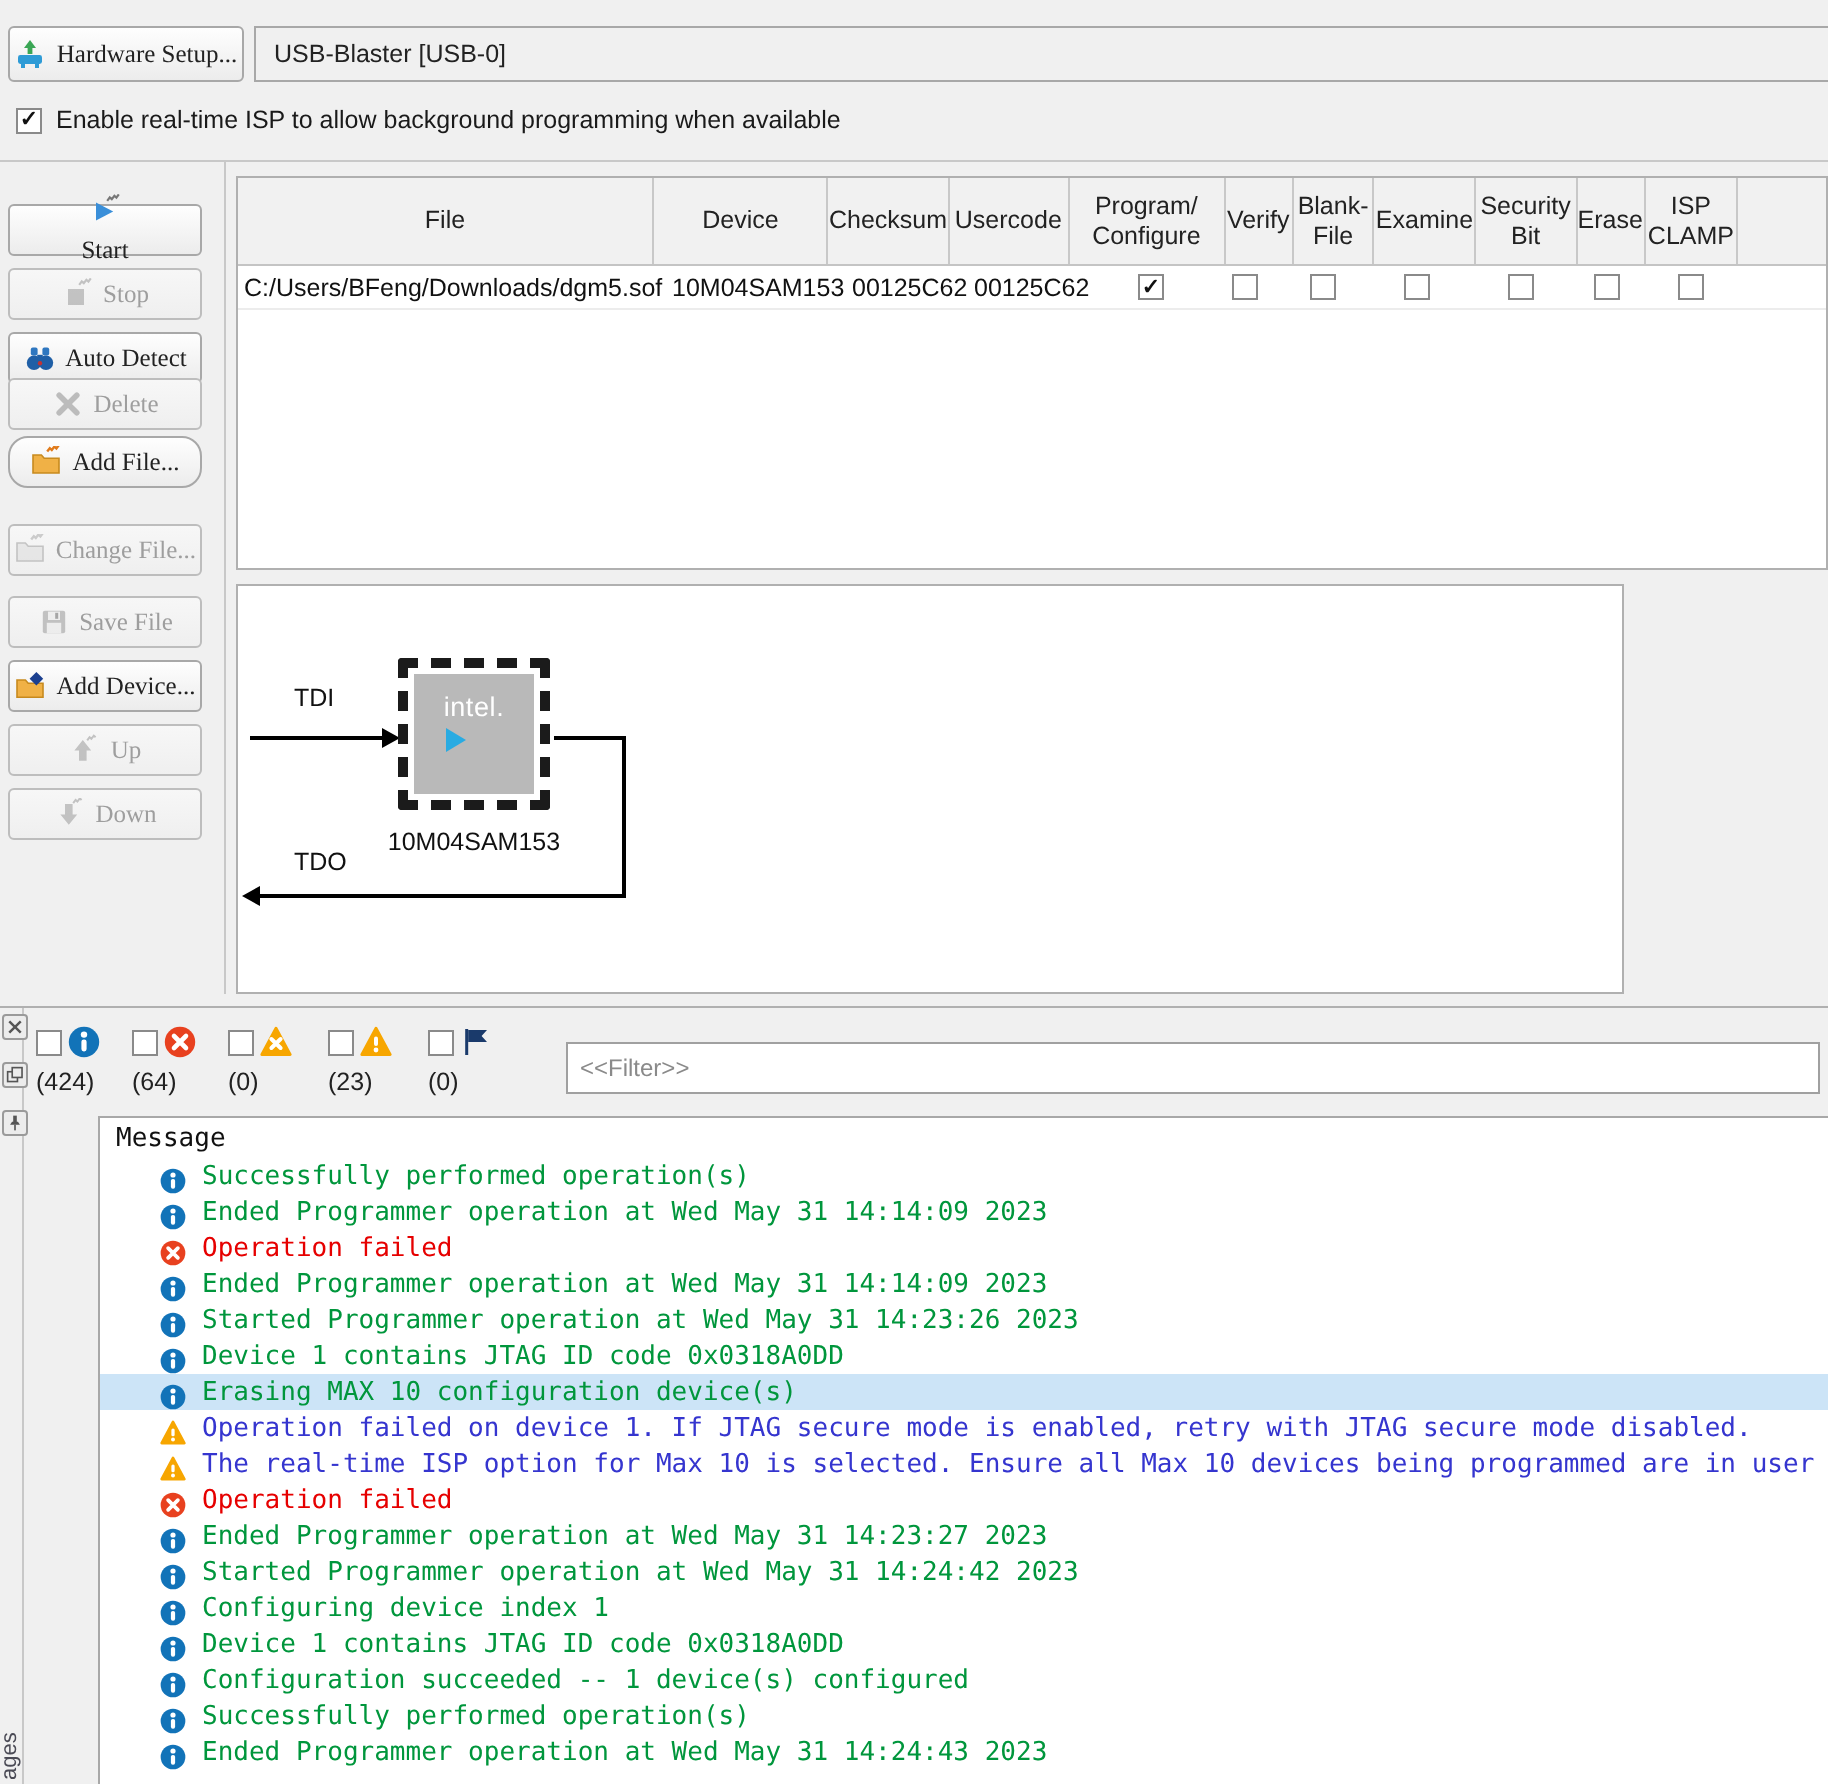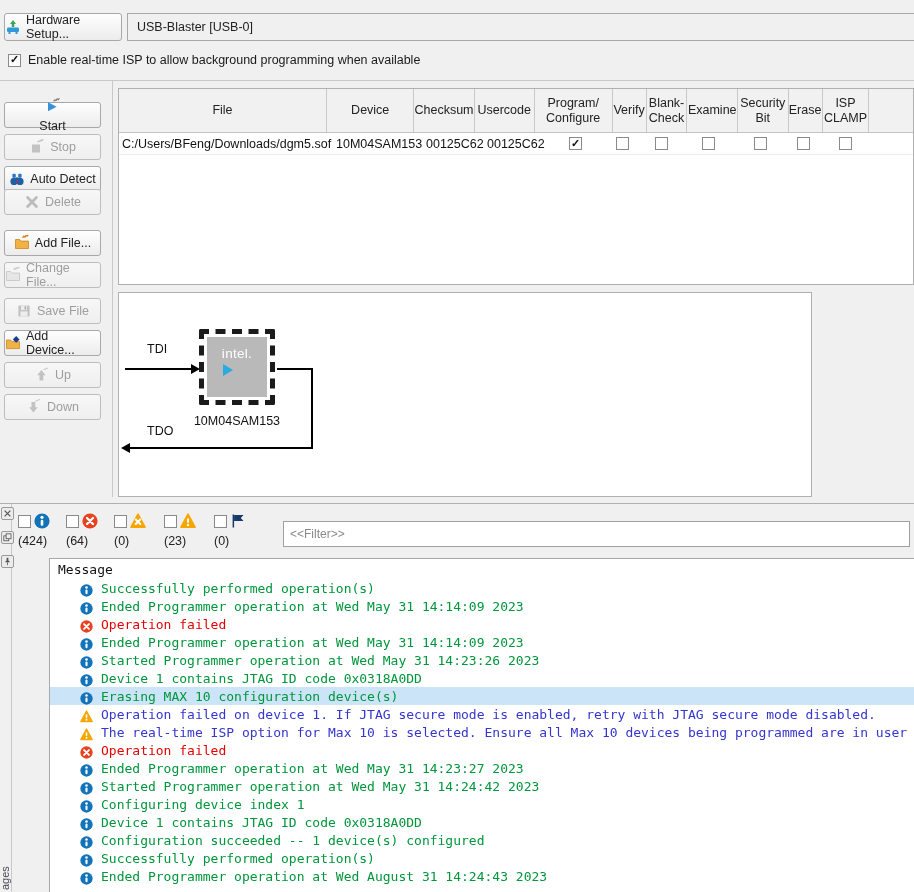--- a/index.html
+++ b/index.html
@@ -3,21 +3,21 @@
 <meta charset="utf-8">
 <style>
   * { margin:0; padding:0; box-sizing:border-box; }
   html,body { width:914px; height:892px; overflow:hidden; }
   body { font-family:"Liberation Sans", sans-serif; background:#f0f0f0; color:#1a1a1a; position:relative; }
   #root { position:absolute; inset:0; width:914px; height:892px; }
 
   
   .btn { position:absolute; display:flex; align-items:center; justify-content:center; gap:5px;
          background:linear-gradient(#fefefe,#ececec); border:1px solid #a8a8a8; border-radius:3px;
-         font-size:12.5px; color:#222; cursor:default; }
+         font-size:12.5px; color:#222; cursor:default;font-family:Liberation Serif, serif; }
   .btn.disabled { color:#9e9e9e; background:linear-gradient(#f7f7f7,#efefef); border-color:#bdbdbd; }
   .btn .ic { width:16px; height:16px; display:inline-block; flex:0 0 16px; }
   .btn.disabled .ic { filter:grayscale(1) opacity(.55); }
 
   
   #hw-setup-btn { left:4px; top:13px; width:118px; height:28px; }
   #device-field { position:absolute; left:127px; top:13px; width:826px; height:28px;
                   border:1px solid #a8a8a8; background:#f0f0f0; font-size:12.5px;
                   line-height:26px; padding-left:9px; color:#222; }
   #isp-row { position:absolute; left:8px; top:53px; display:flex; align-items:center; gap:7px; font-size:12.5px; }
@@ -135,21 +135,21 @@
             <circle cx="8" cy="10.6" r="1.1" fill="#c23333"></circle>
           </svg></span>
         <span>Auto Detect</span>
       </div>
       <div class="btn side-btn disabled" style="top: 189px; text-align: center;">
         <span class="ic"><svg viewBox="0 0 16 16">
             <path d="M3.6 3.6 L12.4 12.4 M12.4 3.6 L3.6 12.4" stroke="#8f8f8f" stroke-width="2.8" stroke-linecap="round"></path>
           </svg></span>
         <span>Delete</span>
       </div>
-      <div class="btn side-btn" style="top: 230px;">
+      <div class="btn side-btn" style="top: 218px; border-radius: 10px;">
         <span class="ic"><svg viewBox="0 0 16 16">
             <path d="M1.5 4.5 h4.2 l1.4 1.6 h7.4 v7.4 h-13 Z" fill="#f0b146" stroke="#c78a1e" stroke-width=".8"></path>
             <path d="M8.6 2.8 l1.3-1.7 l1 .9 l1.3-1.7 l1 .9 l1.2-1.6" stroke="#e07a1a" stroke-width="1.2" fill="none"></path>
           </svg></span>
         <span>Add File...</span>
       </div>
       <div class="btn side-btn disabled" style="top: 262px;">
         <span class="ic"><svg viewBox="0 0 16 16">
             <path d="M1.5 4.5 h4.2 l1.4 1.6 h7.4 v7.4 h-13 Z" fill="#dcdcdc" stroke="#9c9c9c" stroke-width=".8"></path>
             <path d="M8.6 2.8 l1.3-1.7 l1 .9 l1.3-1.7 l1 .9 l1.2-1.6" stroke="#a8a8a8" stroke-width="1.2" fill="none"></path>
@@ -191,21 +191,21 @@
   <div id="file-table">
     <div id="table-header">
         <div class="th" style="width: 214px;">File</div>
         <div class="th" style="width: 90px;">Device</div>
         <div class="th" style="width: 61px;">Checksum</div>
         <div class="th" style="width: 62px;">Usercode</div>
         <div class="th" style="width: 80px;">Program/
 Configure</div>
         <div class="th" style="width: 35px;">Verify</div>
         <div class="th" style="width: 42px;">Blank-
-Check</div>
+File</div>
         <div class="th" style="width: 52px;">Examine</div>
         <div class="th" style="width: 52px;">Security
 Bit</div>
         <div class="th" style="width: 35px;">Erase</div>
         <div class="th" style="width: 48px;">ISP
 CLAMP</div>
         <div class="th" style="width: 45px;"></div>
       </div>
     <div id="table-row">
         <div class="td" style="width: 214px;">C:/Users/BFeng/Downloads/dgm5.sof</div>
@@ -463,19 +463,19 @@
                 <rect x="6.7" y="6.7" width="2.6" height="6" rx="1.2" fill="#fff"></rect>
               </svg></span>
             <span class="msg-text">Successfully performed operation(s)</span>
           </div>
           <div class="msg-row msg-info">
             <span class="mic"><svg viewBox="0 0 16 16">
                 <circle cx="8" cy="8" r="7.6" fill="#1273b8"></circle>
                 <circle cx="8" cy="4.3" r="1.6" fill="#fff"></circle>
                 <rect x="6.7" y="6.7" width="2.6" height="6" rx="1.2" fill="#fff"></rect>
               </svg></span>
-            <span class="msg-text">Ended Programmer operation at Wed August 31 14:24:43 2023</span>
+            <span class="msg-text">Ended Programmer operation at Wed May 31 14:24:43 2023</span>
           </div>
         </div>
     </div>
   </div>
 
 </div>
 
 </body></html>

